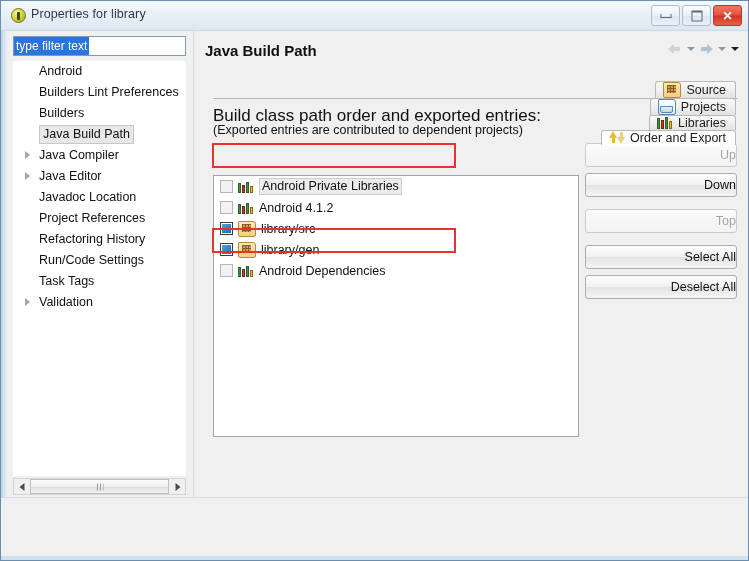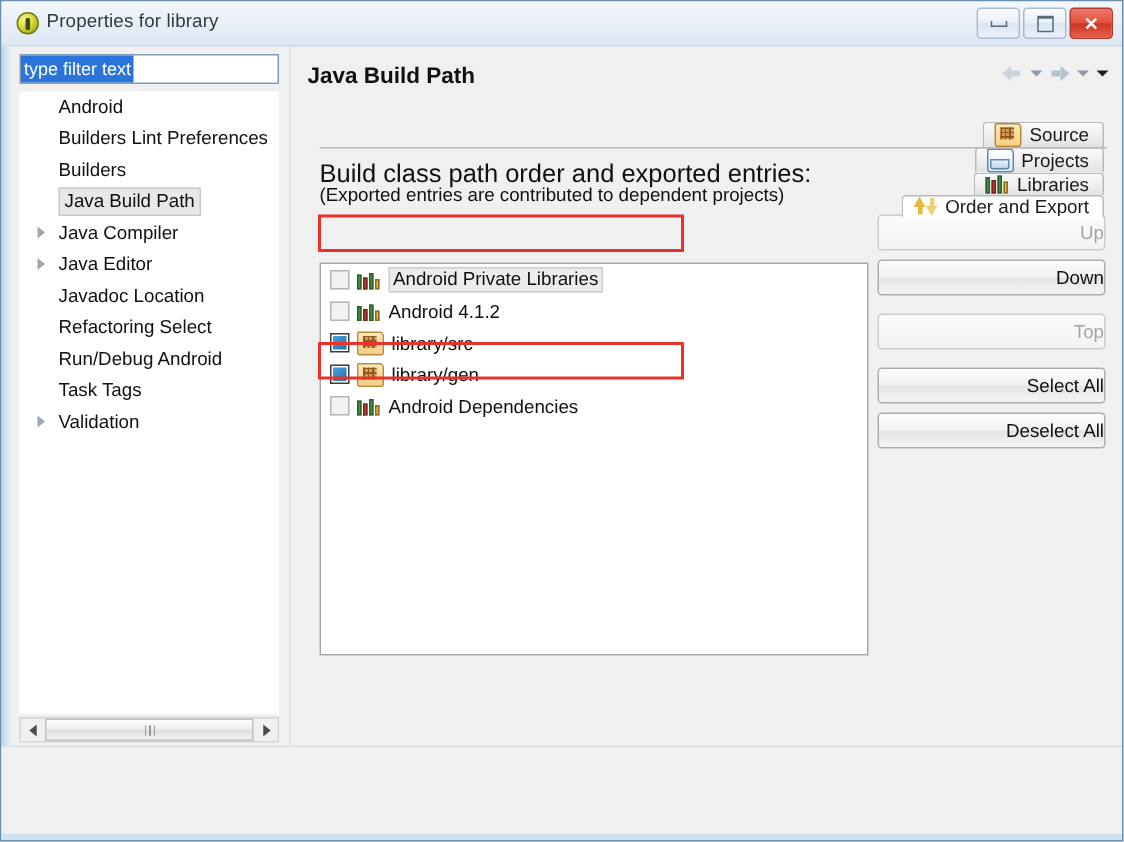--- a/index.html
+++ b/index.html
@@ -292,24 +292,27 @@
       <span class="lbl">Java Compiler</span>
     </div>
     <div class="tree-row">
       <span class="arrow"></span>
       <span class="lbl">Java Editor</span>
     </div>
     <div class="tree-row">
       <span class="lbl">Javadoc Location</span>
     </div>
     <div class="tree-row">
-      <span class="lbl">Refactoring Select</span>
-    </div>
-    <div class="tree-row">
-      <span class="lbl">Run/Debug Android</span>
+      <span class="lbl">Project References</span>
+    </div>
+    <div class="tree-row">
+      <span class="lbl">Refactoring History</span>
+    </div>
+    <div class="tree-row">
+      <span class="lbl">Run/Code Settings</span>
     </div>
     <div class="tree-row">
       <span class="lbl">Task Tags</span>
     </div>
     <div class="tree-row">
       <span class="arrow"></span>
       <span class="lbl">Validation</span>
     </div>
   </div>
 

